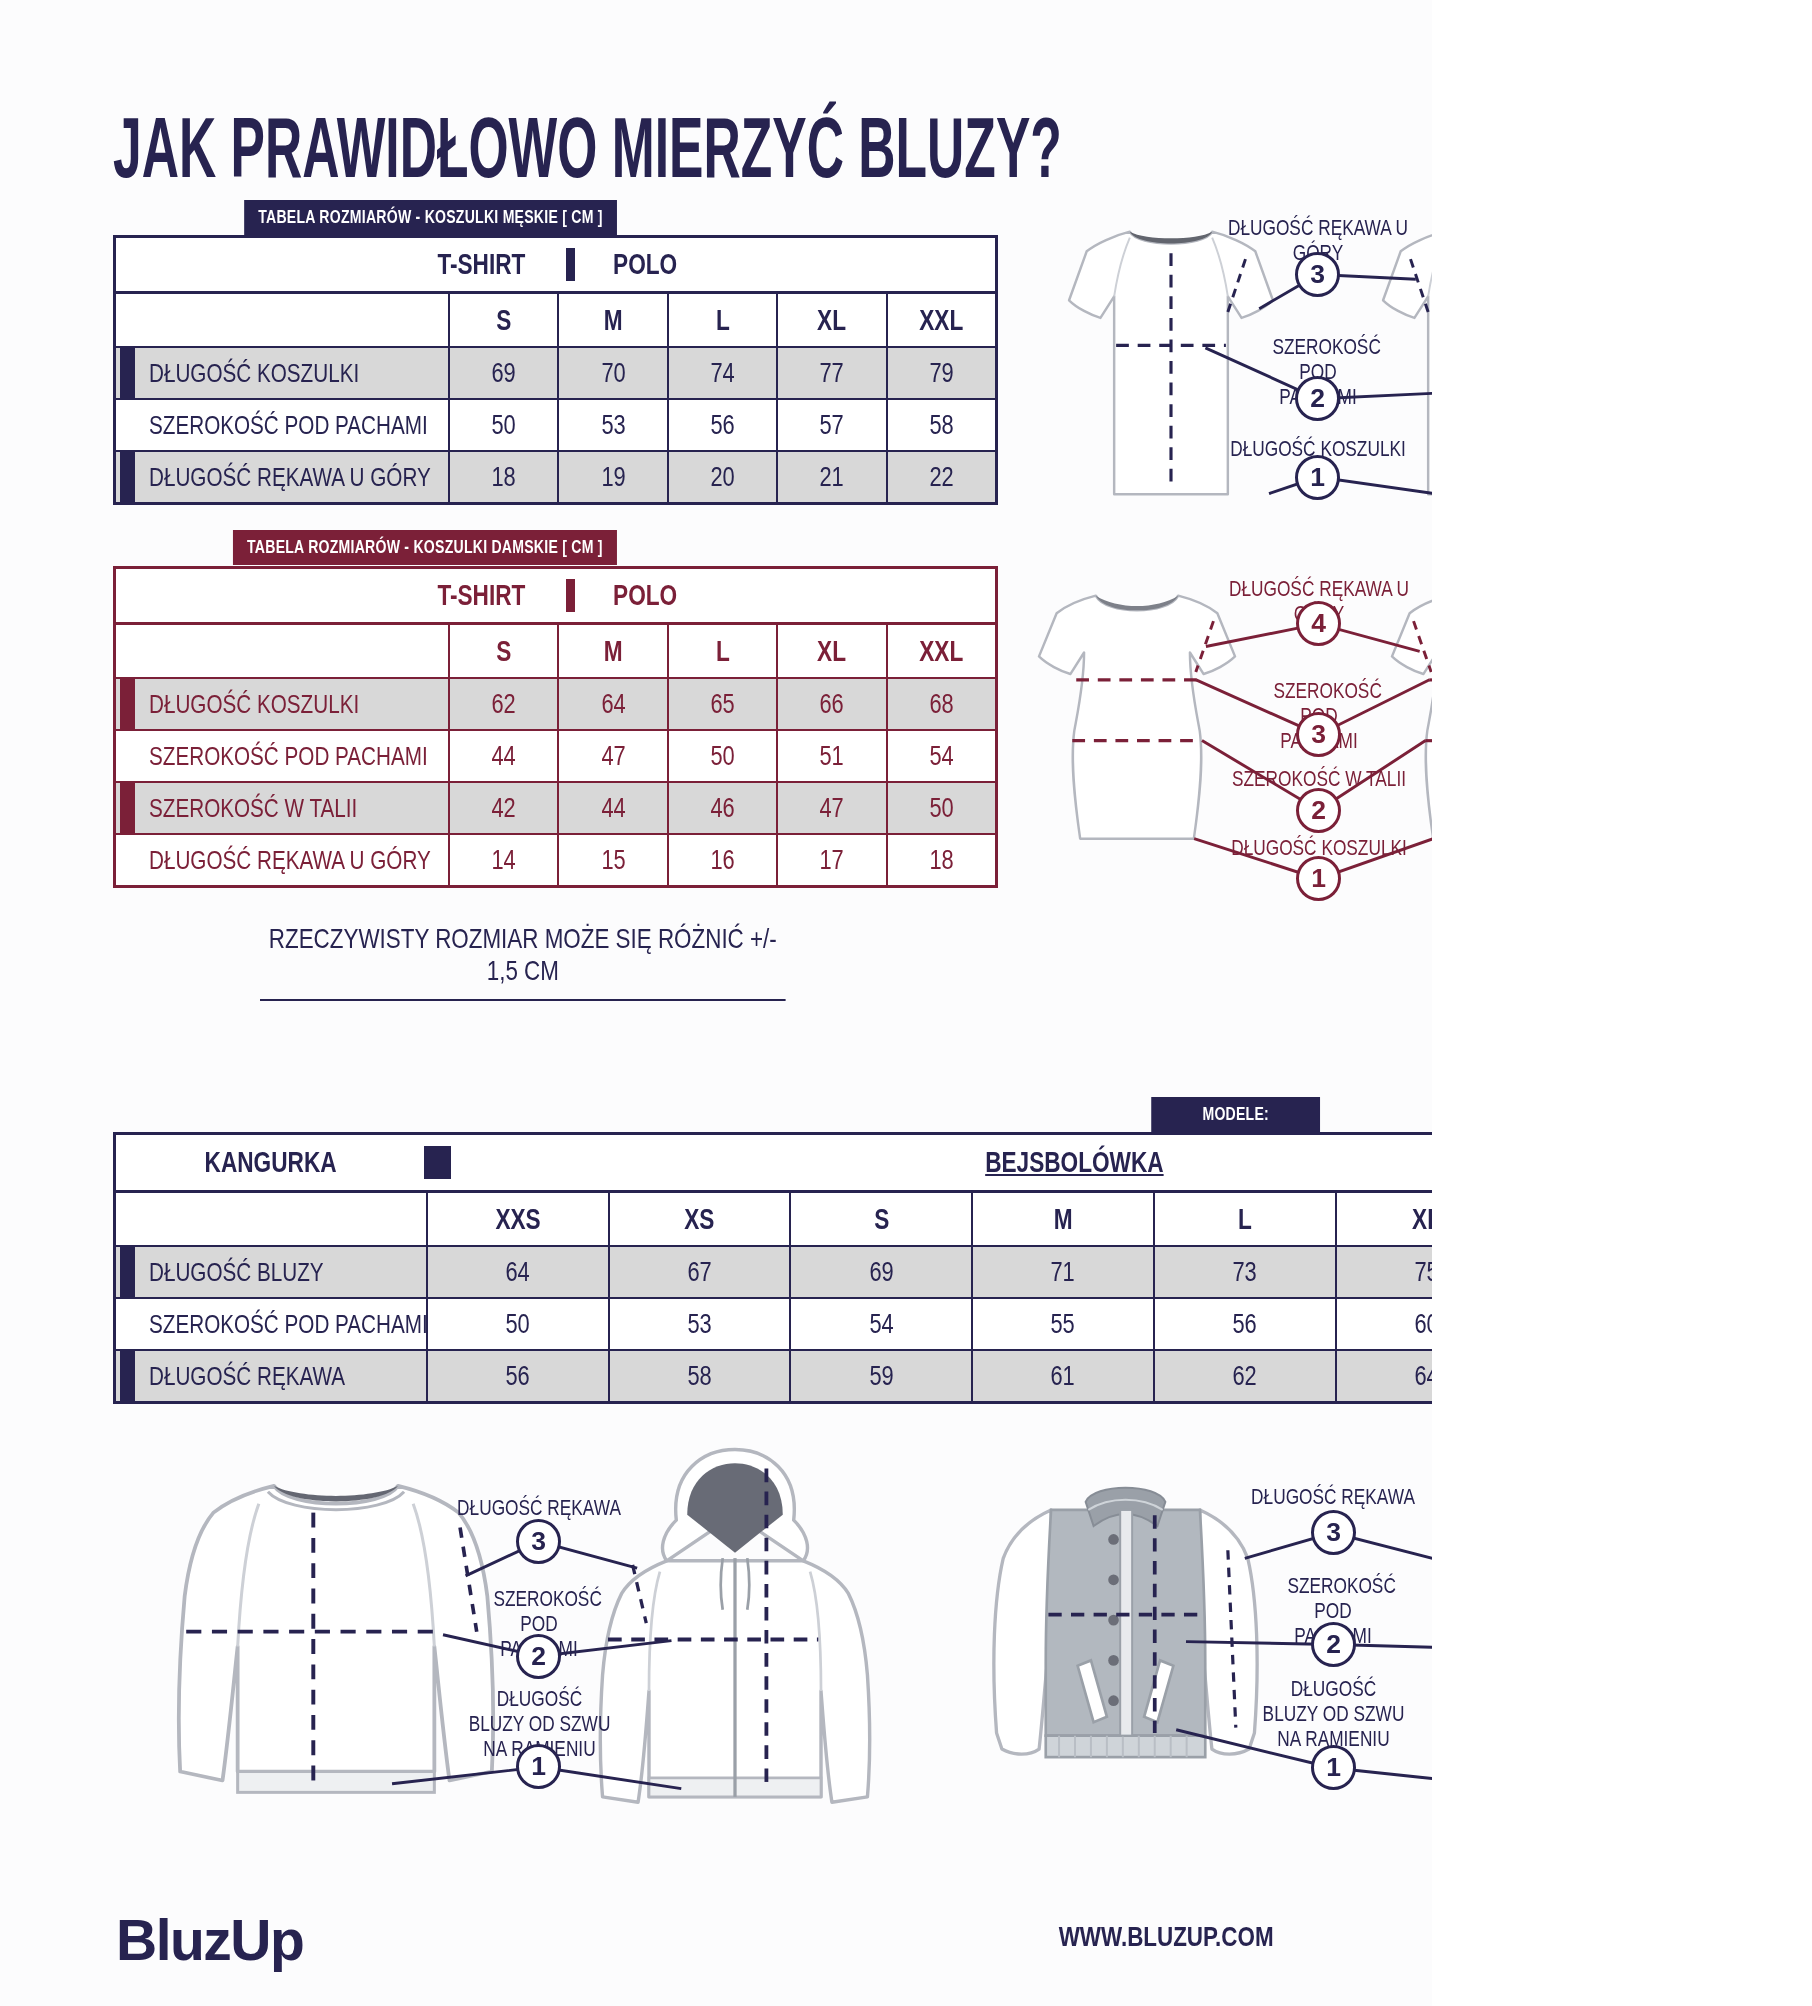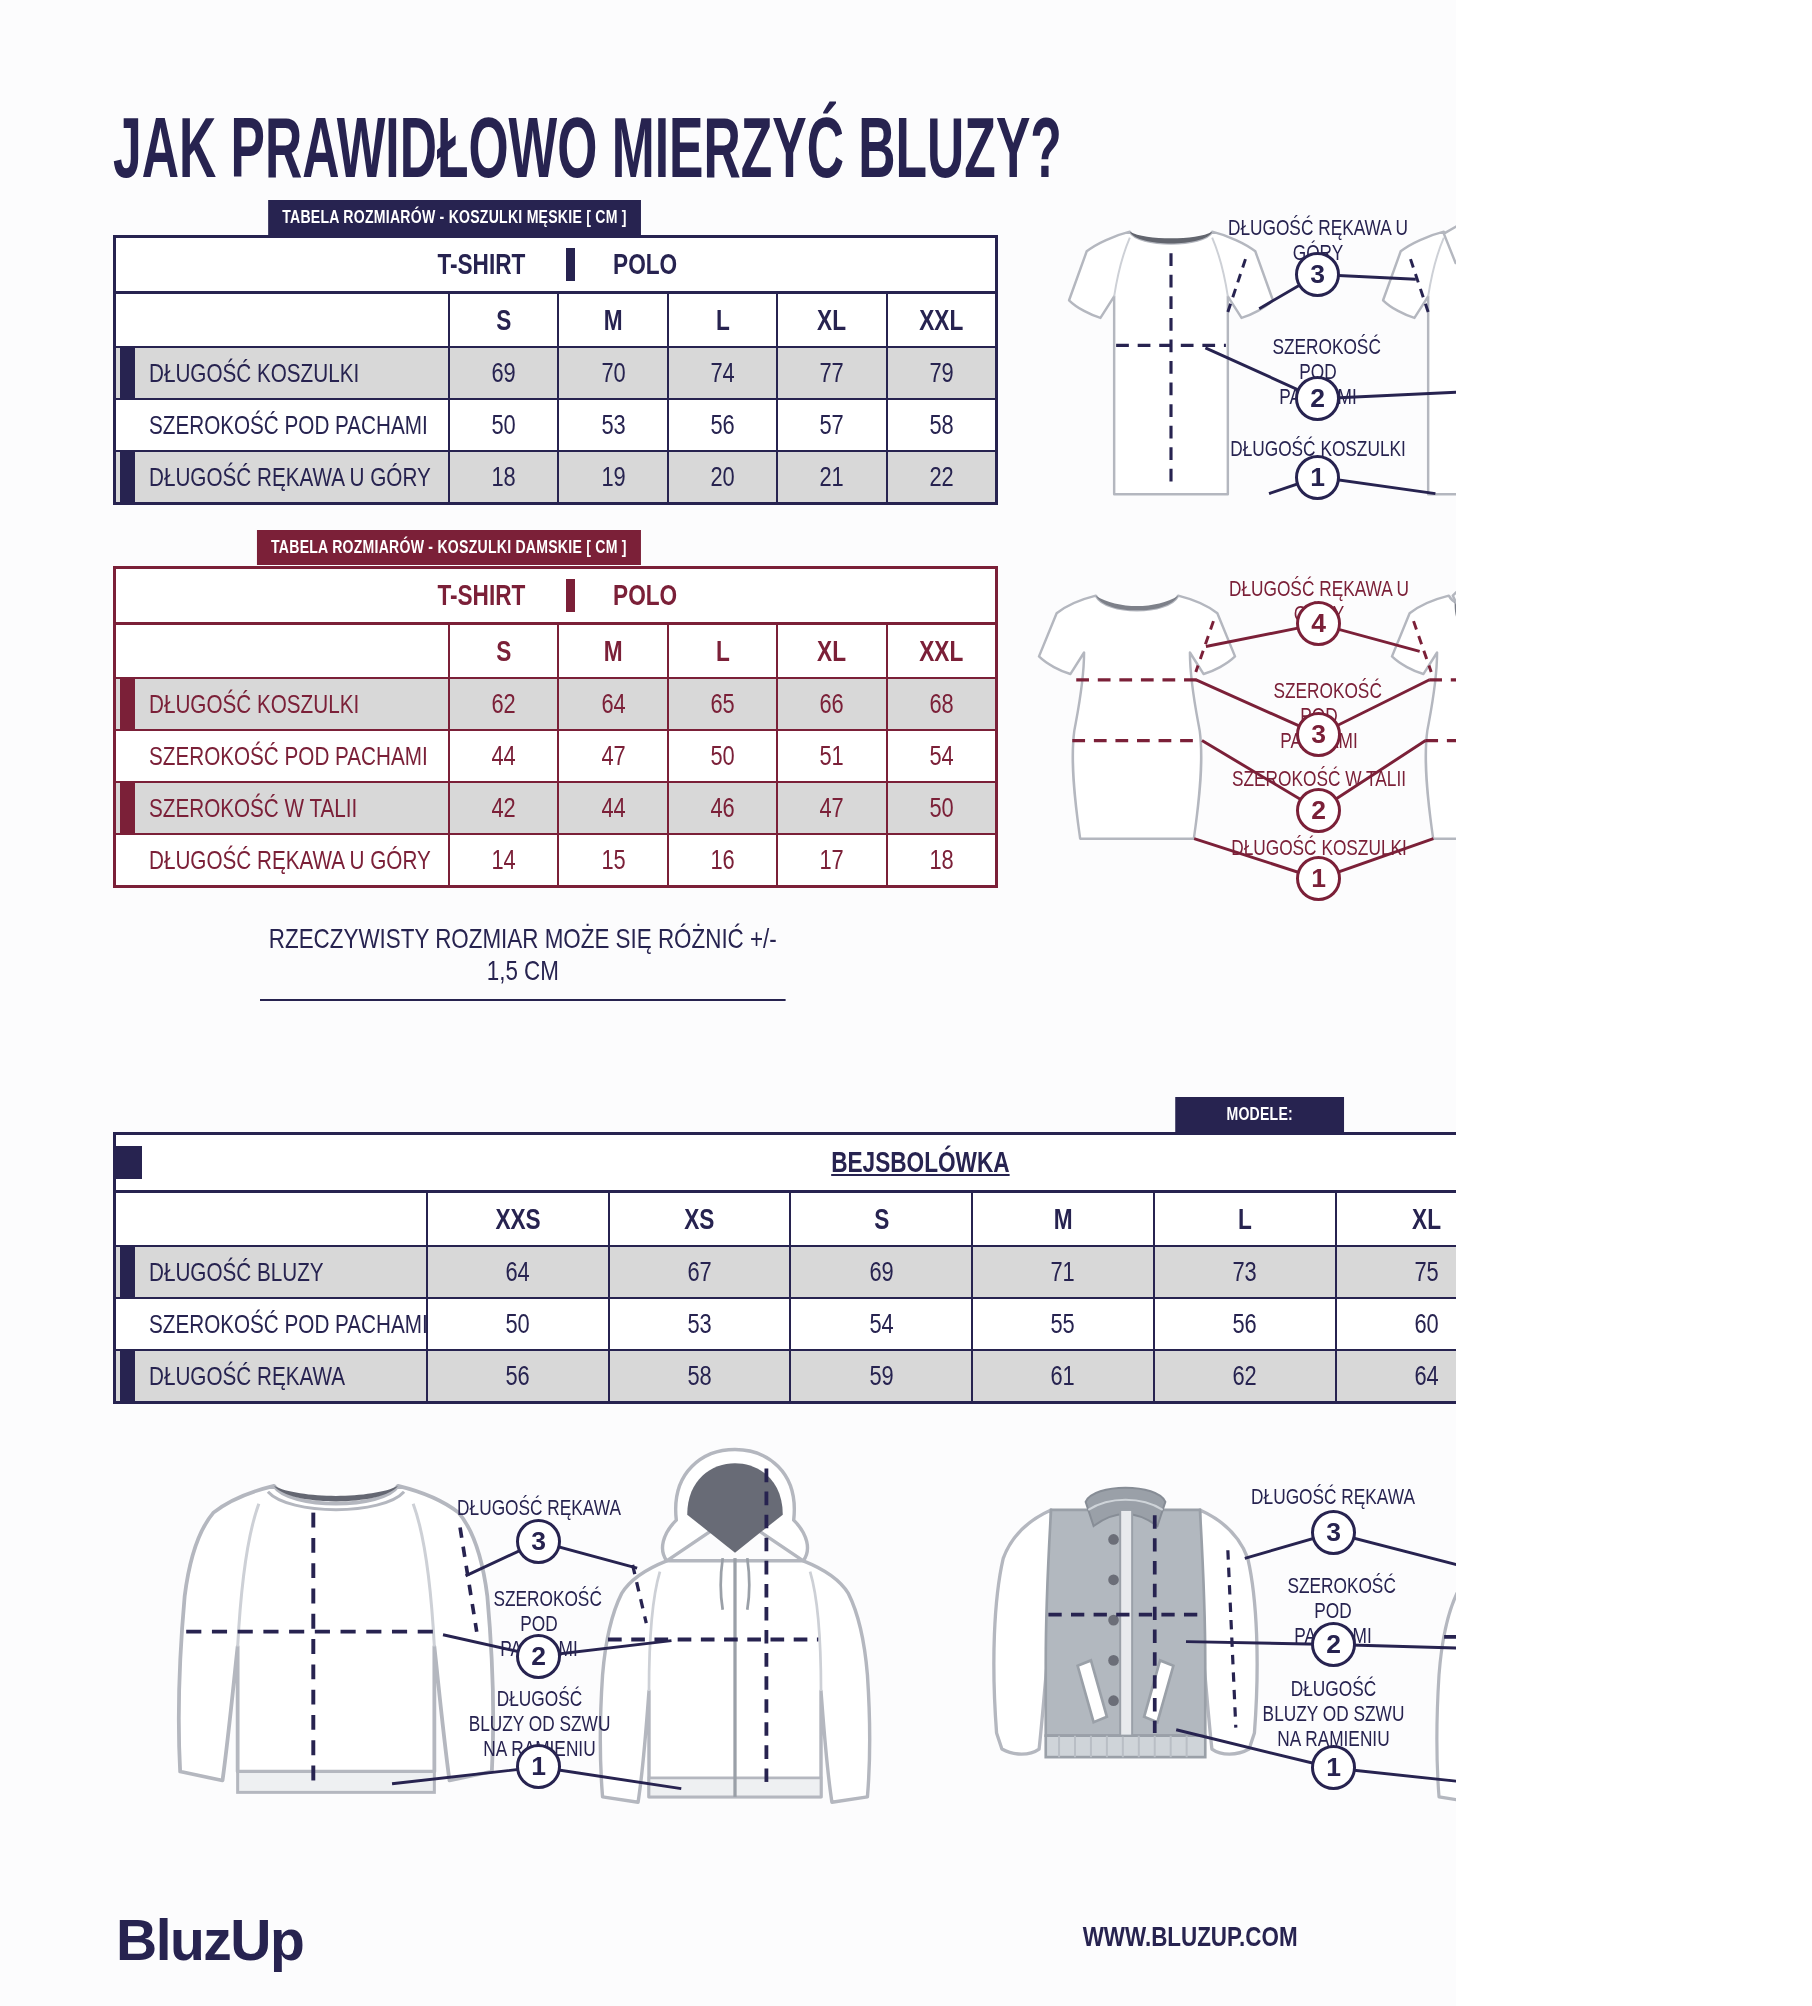--- a/index.html
+++ b/index.html
@@ -1,17 +1,17 @@
 <!DOCTYPE html>
 <html><head>
 <meta charset="utf-8">
 <style>
   html,body{margin:0;padding:0;background:#fff;}
   .canvas{position:relative;width:1432px;height:2006px;background:#fcfcfd;overflow:hidden;
-          font-family:"Liberation Sans",sans-serif;padding-left:24px;--navy:#272350;--maroon:#7b2038;--gray:#d8d8d8;}
+          font-family:"Liberation Sans",sans-serif;--navy:#272350;--maroon:#7b2038;--gray:#d8d8d8;}
   .cond{display:inline-block;transform:scaleX(0.78);transform-origin:center center;white-space:nowrap;}
   .condl{transform-origin:left center;}
   .page-title{position:absolute;left:113px;top:98px;margin:0;font-size:86px;font-weight:800;
           color:var(--navy);letter-spacing:0;transform:scaleX(0.60);transform-origin:left center;white-space:nowrap;}
   
   .tab{position:absolute;height:35px;line-height:35px;padding:0 17.6px;font-size:17.6px;font-weight:700;
        color:#fff;white-space:nowrap;transform:scaleX(0.8);transform-origin:right center;letter-spacing:0.3px;}
   .tab.navy{background:var(--navy);}
   .tab.maroon{background:var(--maroon);}
   
@@ -340,20 +340,23 @@
     <div class="ncirc maroon" style="left:296px;top:288px;">
         <span>1</span>
       </div>
   </div>
 
   <div class="note">RZECZYWISTY ROZMIAR MOŻE SIĘ RÓŻNIĆ +/- 1,5 CM</div>
 
   <div class="tab navy" style="right:112px;top:1097px;min-width:176px;text-align:center;">MODELE:</div>
   <div class="stable" style="left:113px;top:1132px;width:1588px;--bc:var(--navy);">
     <div class="type-row mrow">
+      <span class="msec" style="width:19.5%;">
+          <span class="cond">KANGURKA</span>
+        </span>
       <span class="typebar"></span>
       <span class="typebar"></span>
       <span class="typebar"></span>
       <span class="msec" style="flex:1;text-decoration:underline;">
           <span class="cond">BEJSBOLÓWKA</span>
         </span>
     </div>
     <div class="tgrid cols8">
       <div class="tcell head label"></div>
       <div class="tcell head">

